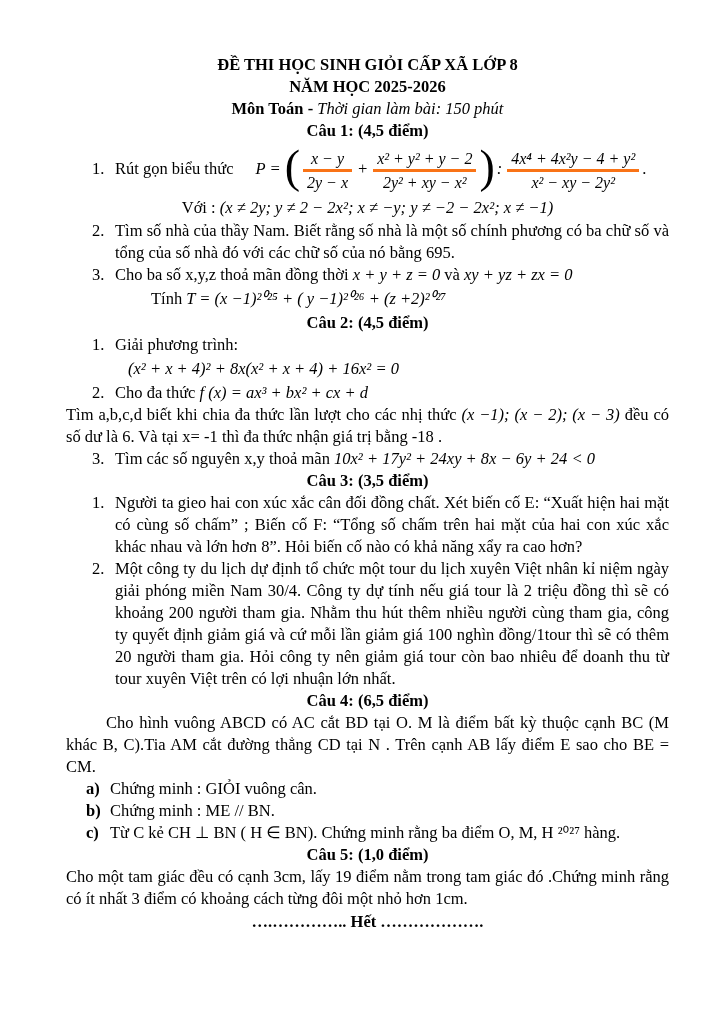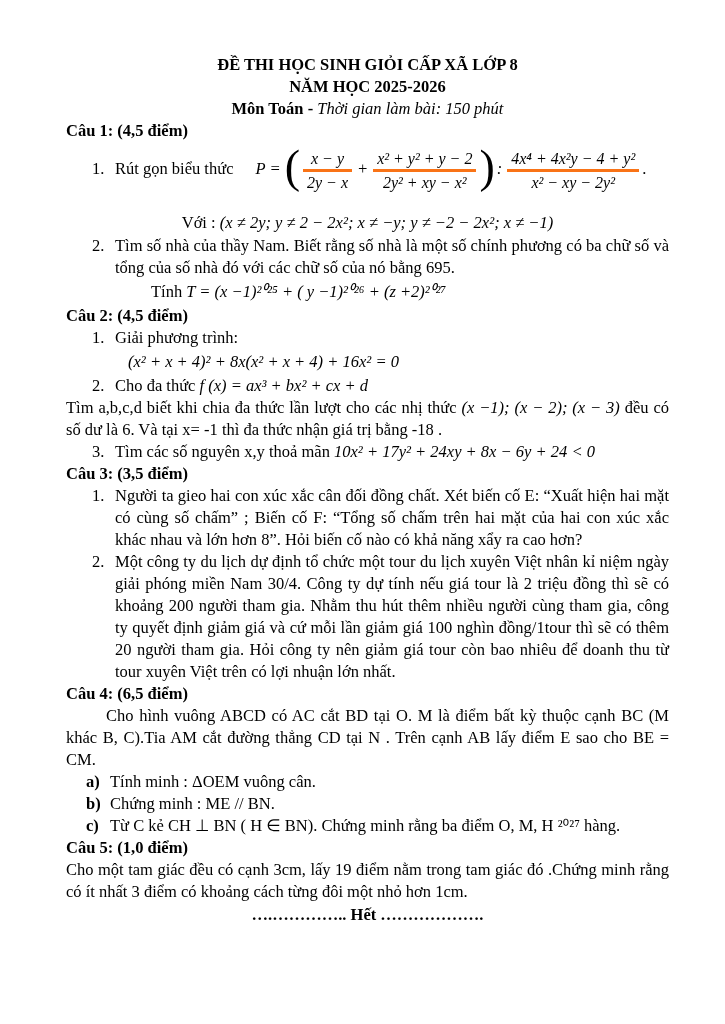--- a/index.html
+++ b/index.html
@@ -8,21 +8,21 @@
     background:#ffffff; color:#000000;
     font-family:"Liberation Serif", serif;
     font-size:16.5px; line-height:22px;
     overflow:hidden;
   }
   .page { box-sizing:border-box; width:725px; height:751px; padding:54px 56px 16px 66px; }
 
   .center { text-align:center; }
   .b { font-weight:bold; }
   .bi { font-weight:normal; font-style:italic; }
-  .heading { font-weight:bold; }
+  .heading { font-weight:bold;text-align:center; }
 
   .item { padding-left:49px; text-align:justify; }
   .item > .inum { display:inline-block; width:23px; margin-left:-23px; }
 
   .sub { padding-left:44px; }
   .sub > .inum { display:inline-block; width:24px; margin-left:-24px; font-weight:bold; }
 
   .flush { text-align:justify; }
   .intro { text-align:justify; text-indent:40px; }
 
@@ -31,21 +31,21 @@
   
   .formula-row { padding-left:49px; line-height:54px; white-space:nowrap; text-align:left; }
   .formula-row > .inum { display:inline-block; width:23px; margin-left:-23px; }
   .frac { display:inline-block; vertical-align:middle; text-align:center; font-style:italic; font-size:16px; line-height:19px; margin:0 3px; }
   .frac .num { display:block; padding:0 4px 1px;text-align:center; }
   .frac .den { display:block; border-top:3px solid #f97316; padding:1px 4px 0; }
   .bigp { display:inline-block; vertical-align:middle; font-size:46px; line-height:0; position:relative; top:-3px; }
   .op { margin:0 2px; font-style:italic; }
   .lead-gap { display:inline-block; width:22px; }
 
-  .voi-line { text-align:center; line-height:24px;margin-top:15px; }
+  .voi-line { text-align:center; line-height:24px; }
   .tinh-line { margin-left:85px; line-height:26px; }
   .eq-line { margin-left:62px; line-height:26px; }
   .footer-line { text-align:center; line-height:24px; font-weight:bold; }
 </style>
 </head>
 <body>
 
 <div class="page">
 
   <div class="center b">ĐỀ THI HỌC SINH GIỎI CẤP XÃ LỚP 8</div>
@@ -56,20 +56,21 @@
 
   <div class="formula-row">
     <span class="inum">1.</span><span>Rút gọn biểu thức</span><span class="lead-gap"></span><span class="math">P =</span>
     <span class="bigp">(</span><span class="frac"><span class="num">x − y</span><span class="den">2y − x</span></span><span class="op">+</span><span class="frac"><span class="num">x² + y² + y − 2</span><span class="den">2y² + xy − x²</span></span><span class="bigp">)</span><span class="op">:</span><span class="frac"><span class="num">4x⁴ + 4x²y − 4 + y²</span><span class="den">x² − xy − 2y²</span></span><span>.</span>
   </div>
 
   <div class="voi-line"><span>Với : </span><span class="math">(x ≠ 2y; y ≠ 2 − 2x²; x ≠ −y; y ≠ −2 − 2x²; x ≠ −1)</span></div>
 
   <div class="item"><span class="inum">2.</span><span>Tìm số nhà của thầy Nam. Biết rằng số nhà là một số chính phương có ba chữ số và tổng của số nhà đó với các chữ số của nó bằng 695.</span></div>
 
+  <div class="item"><span class="inum">3.</span><span>Cho ba số x,y,z thoả mãn đồng thời </span><span class="math">x + y + z = 0</span><span>  và  </span><span class="math">xy + yz + zx = 0</span></div>
 
   <div class="tinh-line"><span>Tính   </span><span class="math">T = (x −1)²⁰²⁵ + ( y −1)²⁰²⁶ + (z +2)²⁰²⁷</span></div>
 
   <div class="heading">Câu 2: (4,5 điểm)</div>
 
   <div class="item"><span class="inum">1.</span><span>Giải phương trình:</span></div>
 
   <div class="eq-line math">(x² + x + 4)² + 8x(x² + x + 4) + 16x² = 0</div>
 
   <div class="item"><span class="inum">2.</span><span>Cho đa thức   </span><span class="math">f (x) = ax³ + bx² + cx + d</span></div>
@@ -81,21 +82,21 @@
   <div class="heading">Câu 3: (3,5 điểm)</div>
 
   <div class="item"><span class="inum">1.</span><span>Người ta gieo hai con xúc xắc cân đối đồng chất. Xét biến cố E: “Xuất hiện hai mặt có cùng số chấm” ; Biến cố F: “Tổng số chấm trên hai mặt của hai con xúc xắc khác nhau và lớn hơn 8”. Hỏi biến cố nào có khả năng xẩy ra cao hơn?</span></div>
 
   <div class="item"><span class="inum">2.</span><span>Một công ty du lịch dự định tổ chức một tour du lịch xuyên Việt nhân kỉ niệm ngày giải phóng miền Nam 30/4. Công ty dự tính nếu giá tour là 2 triệu đồng thì sẽ có khoảng 200 người tham gia. Nhằm thu hút thêm nhiều người cùng tham gia, công ty quyết định giảm giá và cứ mỗi lần giảm giá 100 nghìn đồng/1tour thì sẽ có thêm 20 người tham gia. Hỏi công ty nên giảm giá tour còn bao nhiêu để doanh thu từ tour xuyên Việt trên có lợi nhuận lớn nhất.</span></div>
 
   <div class="heading">Câu 4: (6,5 điểm)</div>
 
   <div class="intro">Cho hình vuông ABCD có AC cắt BD tại O. M là điểm bất kỳ thuộc cạnh BC (M khác B, C).Tia  AM cắt đường thẳng CD tại N . Trên cạnh AB lấy điểm E sao cho BE = CM.</div>
 
-  <div class="sub"><span class="inum">a)</span><span>Tính minh  : ΔOEM vuông cân.</span></div>
+  <div class="sub"><span class="inum">a)</span><span>Chứng minh  : GIỎI vuông cân.</span></div>
   <div class="sub"><span class="inum">b)</span><span>Chứng minh  : ME // BN.</span></div>
   <div class="sub"><span class="inum">c)</span><span>Từ C kẻ CH ⊥ BN ( H ∈ BN). Chứng minh rằng ba điểm O, M, H ²⁰²⁷ hàng.</span></div>
 
   <div class="heading">Câu 5: (1,0 điểm)</div>
 
   <div class="flush">Cho một tam giác đều có cạnh 3cm, lấy 19 điểm nằm trong tam giác đó .Chứng minh rằng có ít nhất 3 điểm có khoảng cách từng đôi một nhỏ hơn 1cm.</div>
 
   <div class="footer-line"><span>….………….. </span><span>Hết</span><span> ……………….</span></div>
 
 </div>

